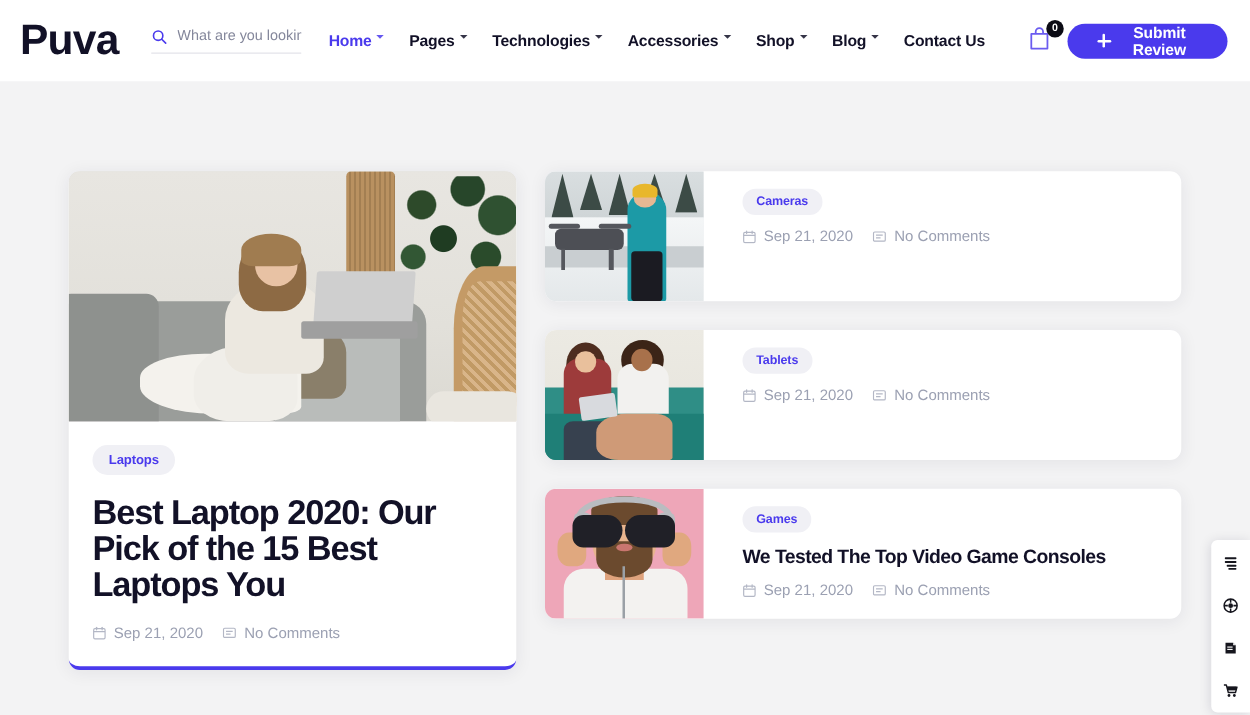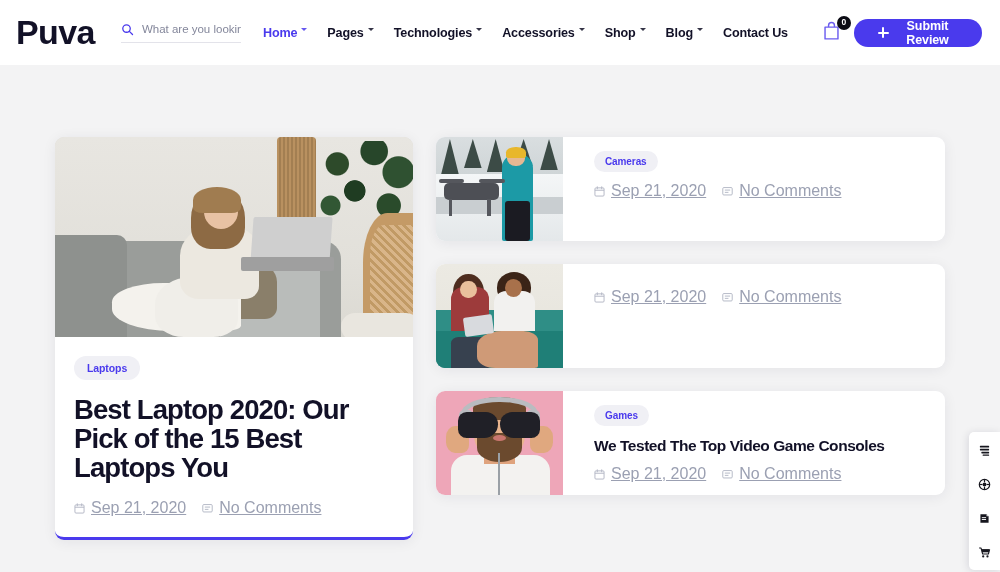--- a/index.html
+++ b/index.html
@@ -168,22 +168,21 @@
     line-height: 1.06;
     font-weight: 700;
     color: #121127;
     letter-spacing: -0.9px;
   }
   .meta {
     display: flex;
     gap: 16px;
     margin-top: 17px;
     color: #9ba0b2;
-    font-size: 16px;
-    text-decoration: underline;
+    font-size: 12px;
   }
   .meta-item { display: flex; align-items: center; gap: 6px; white-space: nowrap; }
   .meta-item svg { display: block; flex: none; }
 
   
   .list {
     display: flex;
     flex-direction: column;
     gap: 23px;
     flex: 1;
@@ -501,20 +500,21 @@
           <div class="sc-el t-p2"></div>
           <div class="sc-el t-p1f"></div>
           <div class="sc-el t-p2f"></div>
           <div class="sc-el t-couch2"></div>
           <div class="sc-el t-jeans"></div>
           <div class="sc-el t-legs"></div>
           <div class="sc-el t-tab"></div>
         </div>
       </div>
       <div class="list-body">
+        <span><span class="badge sm">Tablets</span></span>
         <div class="meta">
           <span class="meta-item">
             <span>
               <svg width="11" height="11" viewBox="0 0 14 14" fill="none" stroke="#b3b7c5" stroke-width="1.2">
                 <rect x="1.2" y="2.4" width="11.6" height="10.4" rx="1.3"></rect>
                 <line x1="1.2" y1="5.4" x2="12.8" y2="5.4"></line>
                 <line x1="4.2" y1="1" x2="4.2" y2="3.6" stroke-linecap="round"></line>
                 <line x1="9.8" y1="1" x2="9.8" y2="3.6" stroke-linecap="round"></line>
               </svg>
             </span>

